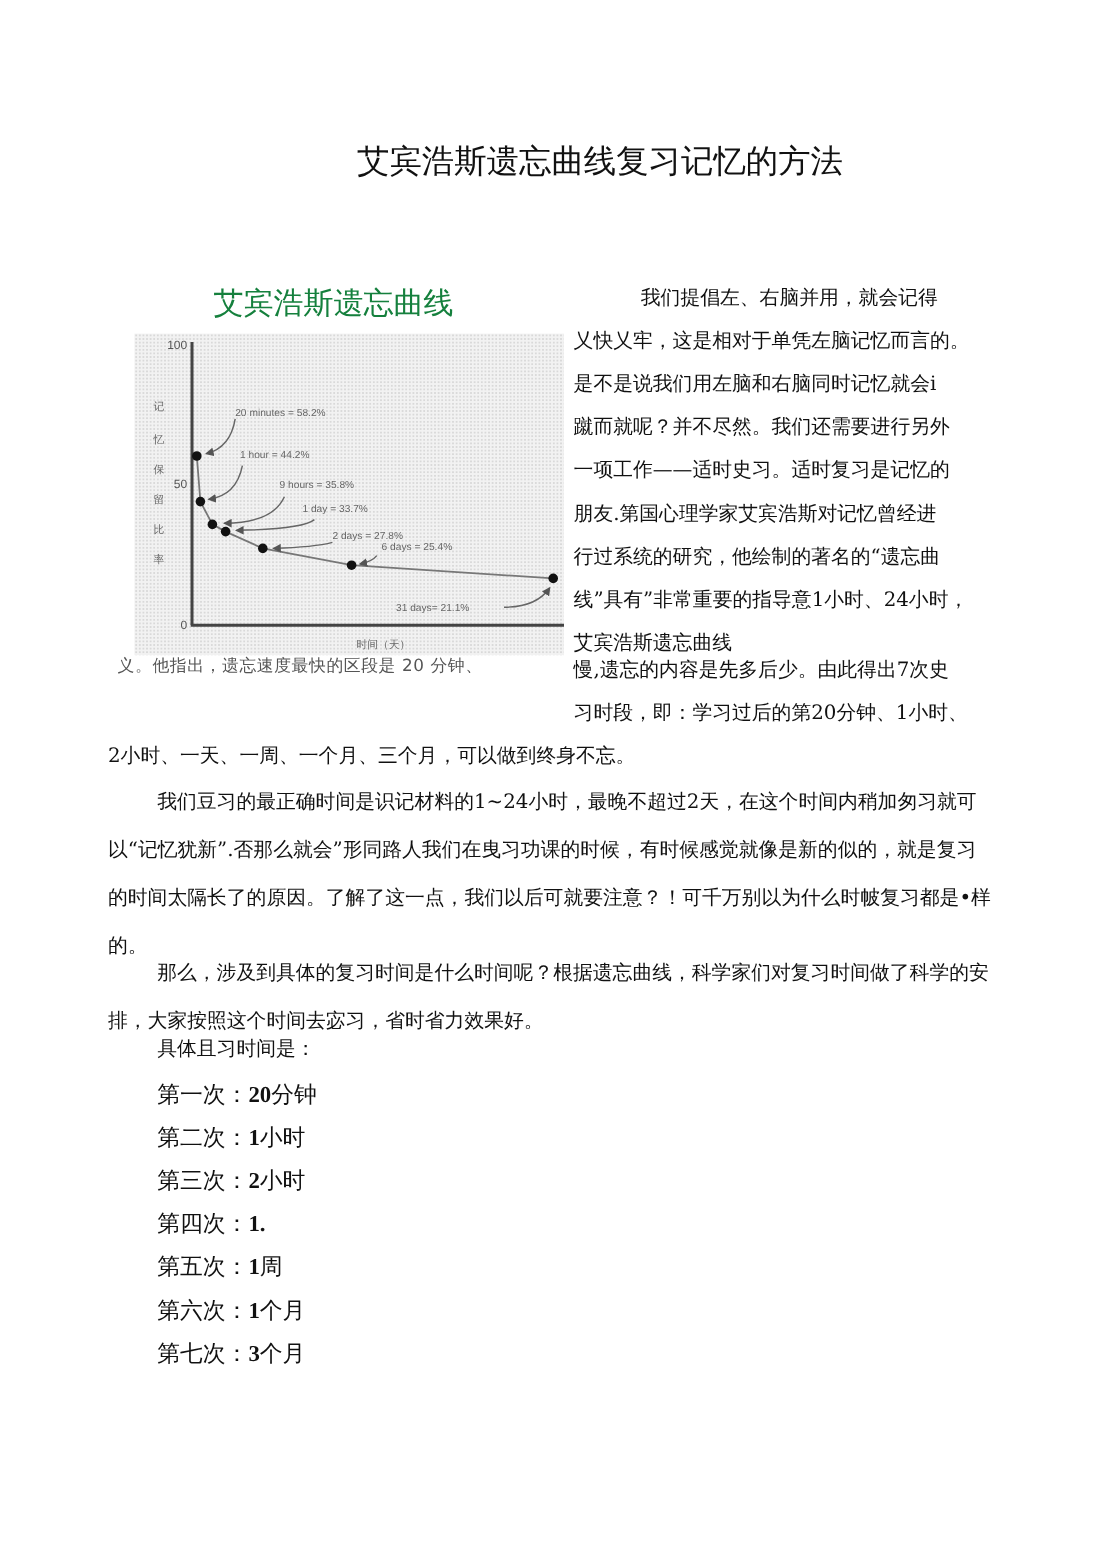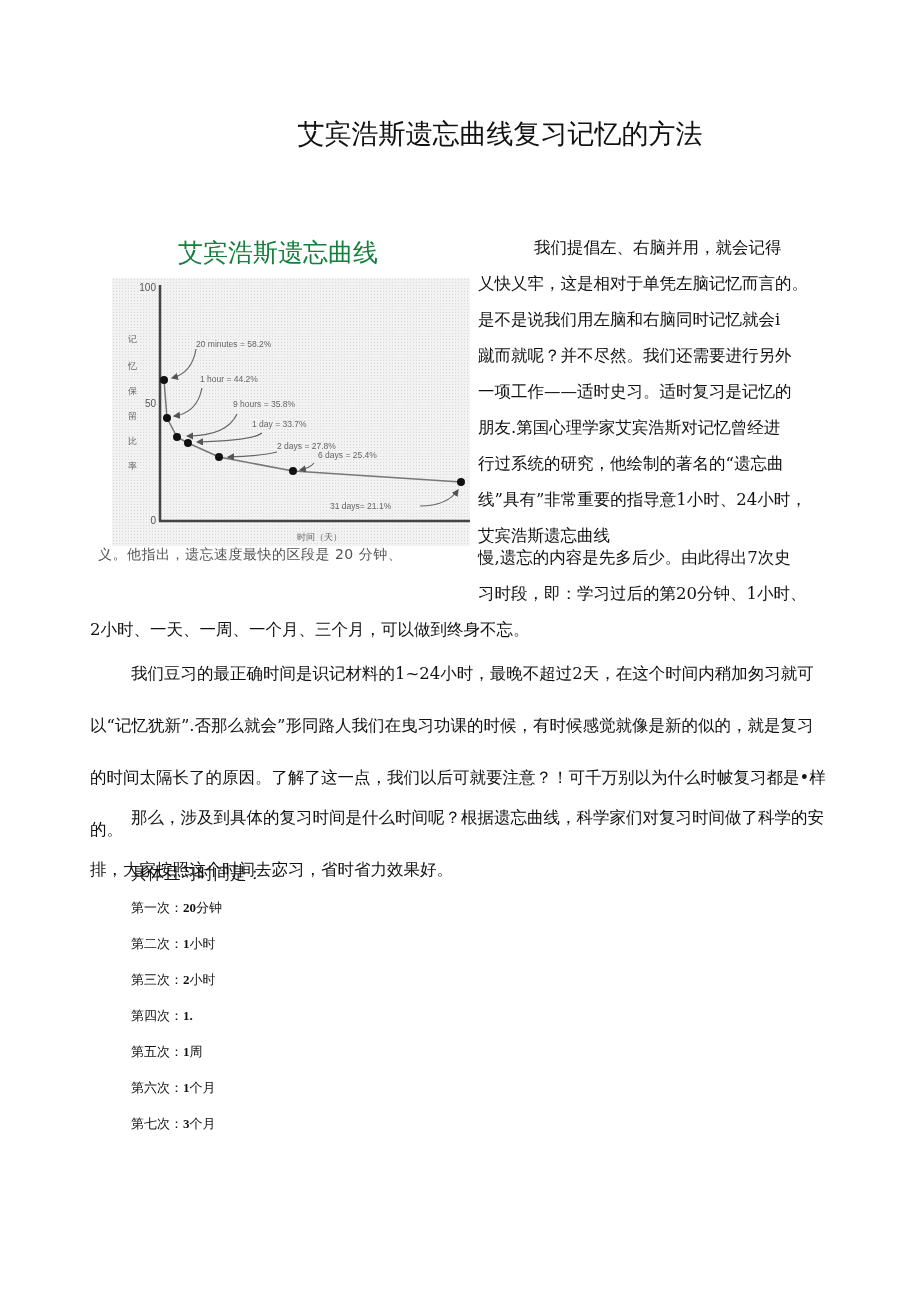--- a/index.html
+++ b/index.html
@@ -10,22 +10,22 @@
   .abs { position: absolute; white-space: nowrap; font-size: 16.5px; color: #111; }
   .abs b, .li b { font-family: "Liberation Serif", serif; font-weight: bold; }
   .chart-title { position: absolute; left: 178px; top: 236px; font-size: 25px; color: #15803d; white-space: nowrap; }
   .chart-box { position: absolute; left: 112px; top: 278px; width: 358px; height: 268px;
                background: #f2f2f2;
                background-image: radial-gradient(#d9d9d9 0.6px, transparent 0.7px);
                background-size: 3px 3px; text-align: right; }
   .chart-box svg { position: absolute; left: 0; top: 0; }
   .grey-line { position: absolute; left: 98px; top: 546px; font-family: "DejaVu Sans", sans-serif;
                font-size: 14px; color: #555; white-space: nowrap; letter-spacing: 0.5px; }
-  .para { position: absolute; left: 90px; width: 740px; font-size: 16.5px; line-height: 52px; color: #111; }
-  .li { position: absolute; left: 131px; font-size: 13px; color: #111; white-space: nowrap; }
+  .para { position: absolute; left: 90px; width: 740px; font-size: 16.5px; line-height: 40px; color: #111; }
+  .li { position: absolute; left: 131px; font-size: 19px; color: #111; white-space: nowrap; }
 </style>
 </head>
 <body>
 
 <div class="title">艾宾浩斯遗忘曲线复习记忆的方法</div>
 
 <div class="chart-title">艾宾浩斯遗忘曲线</div>
 <div class="chart-box">
   <svg width="358" height="268" viewBox="0 0 358 268" font-family="Liberation Sans, sans-serif">
     <defs>
@@ -91,21 +91,21 @@
 <div class="abs" style="left:478px; top:453px;">行过系统的研究，他绘制的著名的“遗忘曲</div>
 <div class="abs" style="left:478px; top:489px;">线”具有”非常重要的指导意1小时、24小时，</div>
 <div class="abs" style="left:478px; top:525px;">艾宾浩斯遗忘曲线</div>
 
 <div class="grey-line">义。他指出，遗忘速度最快的区段是 20 分钟、</div>
 <div class="abs" style="left:478px; top:547px;">慢,遗忘的内容是先多后少。由此得出7次史</div>
 <div class="abs" style="left:478px; top:583px;">习时段，即：学习过后的第20分钟、1小时、</div>
 <div class="abs" style="left:90px; top:619px;">2小时、一天、一周、一个月、三个月，可以做到终身不忘。</div>
 
 <div class="para" style="top:648px; text-indent:41px;">我们豆习的最正确时间是识记材料的1~24小时，最晚不超过2天，在这个时间内稍加匆习就可以“记忆犹新”.否那么就会”形同路人我们在曳习功课的时候，有时候感觉就像是新的似的，就是复习的时间太隔长了的原因。了解了这一点，我们以后可就要注意？！可千万别以为什么时帔复习都是•样的。</div>
-<div class="para" style="top:792px; text-indent:41px;">那么，涉及到具体的复习时间是什么时间呢？根据遗忘曲线，科学家们对复习时间做了科学的安排，大家按照这个时间去宓习，省时省力效果好。</div>
+<div class="para" style="top:792px; text-indent:41px;font-family:Liberation Mono, monospace;">那么，涉及到具体的复习时间是什么时间呢？根据遗忘曲线，科学家们对复习时间做了科学的安排，大家按照这个时间去宓习，省时省力效果好。</div>
 <div class="abs" style="left:131px; top:863px;">具体且习时间是：</div>
 
 <div class="li" style="top:899px;"><span>第一次：</span><b>20</b><span>分钟</span></div>
 <div class="li" style="top:935px;"><span>第二次：</span><b>1</b><span>小时</span></div>
 <div class="li" style="top:971px;"><span>第三次：</span><b>2</b><span>小时</span></div>
 <div class="li" style="top:1007px;"><span>第四次：</span><b>1.</b><span></span></div>
 <div class="li" style="top:1043px;"><span>第五次：</span><b>1</b><span>周</span></div>
 <div class="li" style="top:1079px;"><span>第六次：</span><b>1</b><span>个月</span></div>
 <div class="li" style="top:1115px;"><span>第七次：</span><b>3</b><span>个月</span></div>
 

